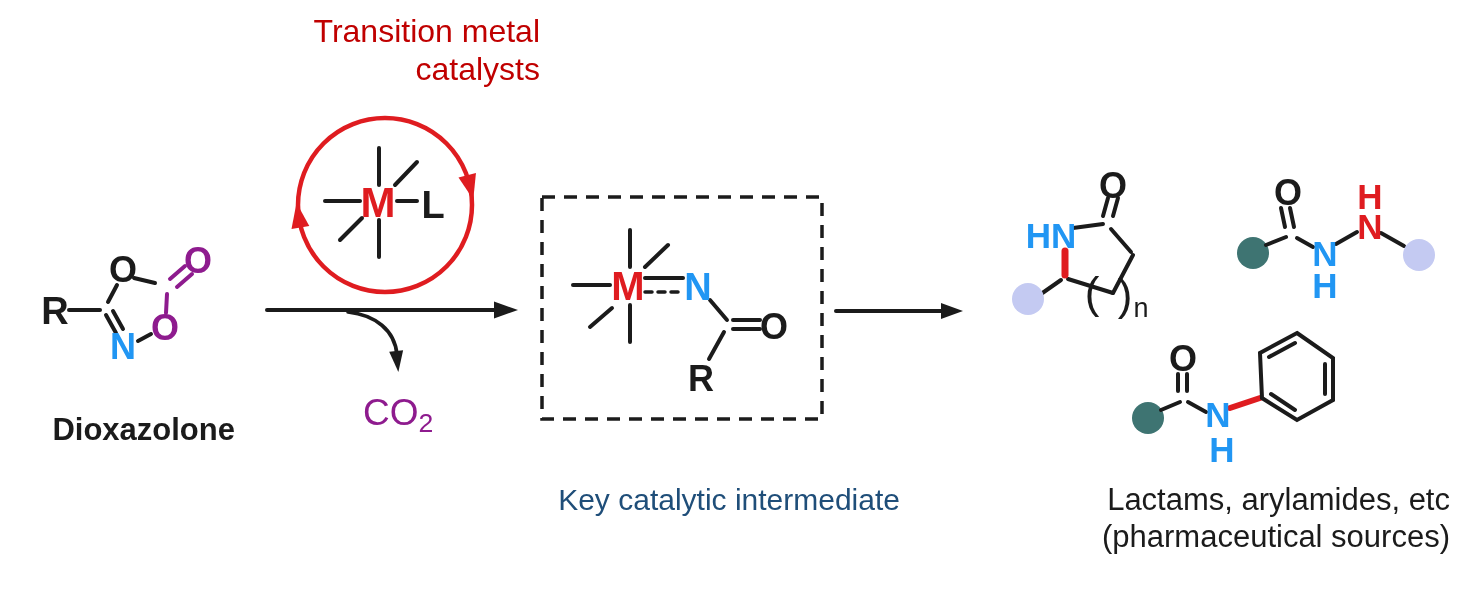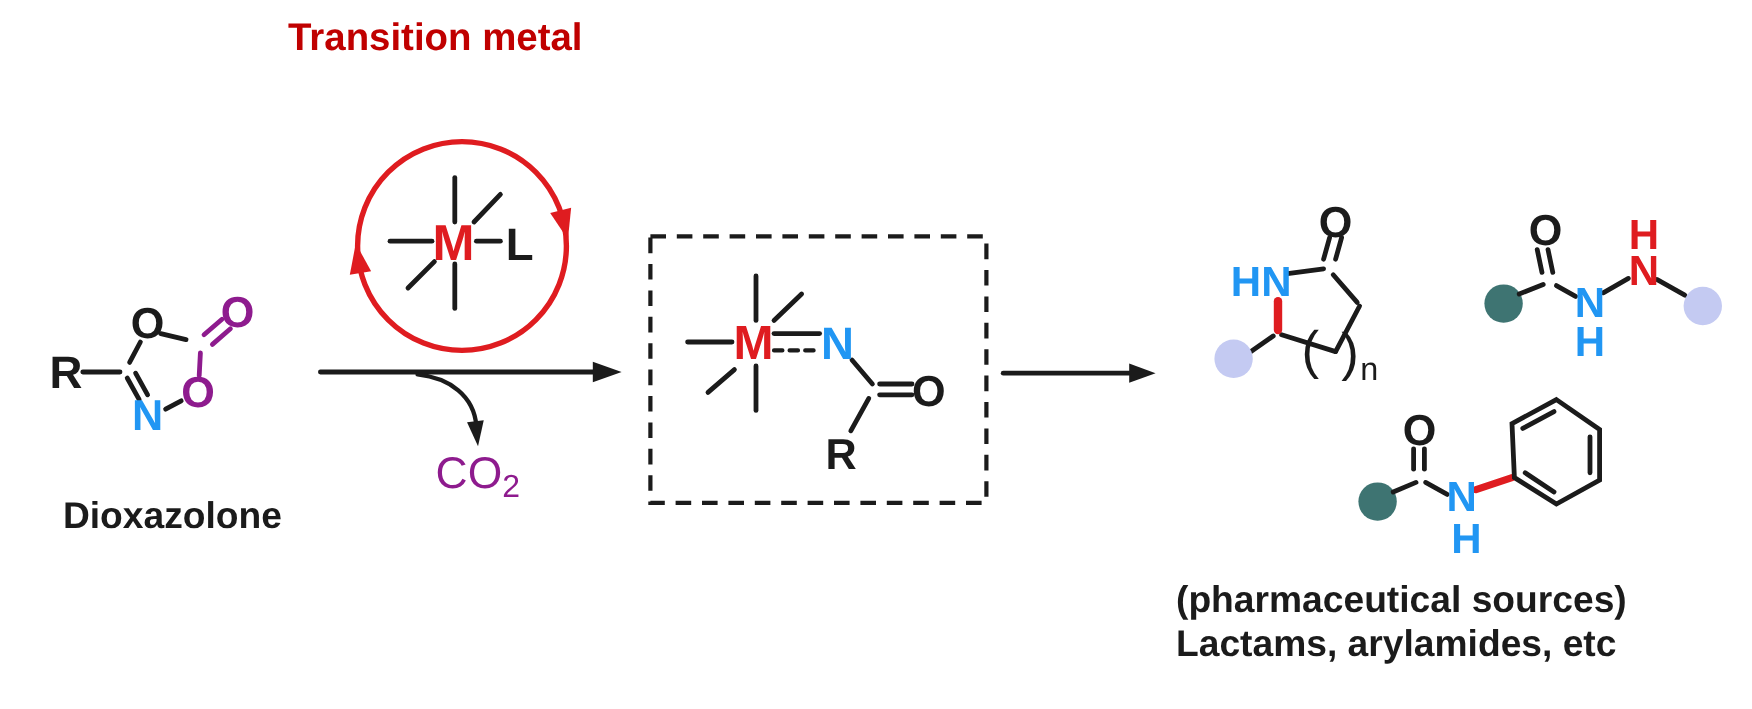--- a/index.html
+++ b/index.html
@@ -4,21 +4,21 @@
 <style>
   :root{
     --black:#1b1b1b; --red-text:#c00000; --red-structure:#df1c20;
     --blue:#2196f3; --purple:#8e1b8e; --navy:#1f4e79;
     --teal-ball:#3e7472; --lavender-ball:#c4caf2; --background:#ffffff;
   }
   html,body{margin:0;padding:0;background:#fff;}
   .canvas{position:relative;width:1460px;height:591px;background:var(--background);
           font-family:"Liberation Sans",sans-serif;overflow:hidden;}
   .abs{position:absolute;}
-  .caption{font-weight:bold;text-align:left;line-height:1.2;}
+  .caption{font-weight:normal;text-align:right;line-height:1.2;}
   .red-title{color:var(--red-text);font-size:32px;}
   .navy-cap{color:var(--navy);font-size:30px;}
   .black-cap{color:var(--black);font-size:31px;}
   .struct-label{color:var(--black);font-size:31px;font-weight:bold;text-align:center;}
   .co2{color:var(--purple);font-size:37px;font-weight:500;}
   .co2 sub{font-size:0.72em;vertical-align:-0.28em;}
   svg{display:block;}
   svg text{font-family:"Liberation Sans",sans-serif;}
   .atom{font-weight:600;}
   .bd{stroke:var(--black);stroke-width:4;fill:none;stroke-linecap:round;}
@@ -36,20 +36,21 @@
   .ball-lav{fill:var(--lavender-ball);}
   .dashbox{stroke:var(--black);stroke-width:3.5;fill:none;stroke-dasharray:13 9;}
 </style>
 </head>
 <body>
 
 <div class="canvas">
 
   <div class="abs caption red-title" style="left:240px;top:12px;width:300px;">
     <div>Transition metal</div>
+    <div>catalysts</div>
   </div>
 
   <svg class="abs" style="left:290px;top:108px;" width="195" height="200" viewBox="0 0 195 200">
     <circle class="cyc" cx="95" cy="97" r="87"></circle>
     <path class="arrhead-red" transform="translate(179.4,76) rotate(76)" d="M 16 0 L -9 9 L -9 -9 Z"></path>
     <path class="arrhead-red" transform="translate(9,110.6) rotate(-99)" d="M 16 0 L -9 9 L -9 -9 Z"></path>
     <g>
       <line class="bd" x1="89" y1="40" x2="89" y2="77"></line>
       <line class="bd" x1="105" y1="77" x2="127" y2="54"></line>
       <line class="bd" x1="35" y1="93" x2="70" y2="93"></line>
@@ -78,21 +79,21 @@
     <text class="atom t-blue" x="103" y="106" font-size="36" text-anchor="middle" dominant-baseline="central">N</text>
   </svg>
   <div class="abs struct-label" style="left:20px;top:412px;width:215px;text-align:right;">Dioxazolone</div>
 
   <svg class="abs" style="left:260px;top:295px;" width="270" height="100" viewBox="0 0 270 100">
     <line class="bd" x1="7" y1="15" x2="238" y2="15"></line>
     <polygon class="arrhead" points="258,15 234,6.5 234,23.5"></polygon>
     <path class="bd" style="stroke-width:3.6" d="M 88 17 C 115 20 135 35 137 60"></path>
     <path class="arrhead" transform="translate(137,64) rotate(84)" d="M 13 0 L -8 7 L -8 -7 Z"></path>
   </svg>
-  <div class="abs co2" style="left:363px;top:374px;">
+  <div class="abs co2" style="left:363px;top:392px;">
     <span>CO</span><sub>2</sub>
   </div>
 
   <svg class="abs" style="left:538px;top:192px;" width="290" height="232" viewBox="0 0 290 232">
     <rect class="dashbox" x="4" y="5" width="280" height="222"></rect>
     <line class="bd" x1="92" y1="38" x2="92" y2="75"></line>
     <line class="bd" x1="107" y1="75" x2="130" y2="53"></line>
     <line class="bd" x1="35" y1="93" x2="72" y2="93"></line>
     <line class="bd" x1="52" y1="135" x2="74" y2="116"></line>
     <line class="bd" x1="92" y1="113" x2="92" y2="150"></line>
@@ -101,20 +102,21 @@
     <line class="bd" x1="172" y1="108" x2="189" y2="128"></line>
     <line class="bd" x1="195" y1="128" x2="222" y2="128"></line>
     <line class="bd" x1="195" y1="137" x2="222" y2="137"></line>
     <line class="bd" x1="186" y1="140" x2="171" y2="167"></line>
     <text class="atom t-red" x="90" y="94" font-size="40" font-weight="bold" text-anchor="middle" dominant-baseline="central">M</text>
     <text class="atom t-blue" x="160" y="95" font-size="38" text-anchor="middle" dominant-baseline="central">N</text>
     <text class="atom t-black" x="236" y="134" font-size="36" text-anchor="middle" dominant-baseline="central">O</text>
     <text class="atom t-black" x="163" y="186" font-size="36" text-anchor="middle" dominant-baseline="central">R</text>
   </svg>
   <div class="abs caption navy-cap" style="left:440px;top:482px;width:460px;">
+    <div>Key catalytic intermediate</div>
   </div>
 
   <svg class="abs" style="left:832px;top:298px;" width="140" height="26" viewBox="0 0 140 26">
     <line class="bd" x1="4" y1="13" x2="112" y2="13"></line>
     <polygon class="arrhead" points="131,13 109,5 109,21"></polygon>
   </svg>
 
   <svg class="abs" style="left:1003px;top:158px;" width="165" height="165" viewBox="0 0 165 165">
     <line class="bd" x1="70" y1="70" x2="100" y2="66"></line>
     <line class="bd" x1="100" y1="58" x2="105" y2="40"></line>
@@ -158,17 +160,17 @@
     <path class="bd" d="M 174 5 L 210 30 L 210 72 L 174 92 L 139 70 L 137 25 Z"></path>
     <line class="bd" x1="146" y1="29" x2="172" y2="15"></line>
     <line class="bd" x1="202" y1="36" x2="202" y2="66"></line>
     <line class="bd" x1="148" y1="66" x2="172" y2="82"></line>
     <text class="atom t-black" x="60" y="30" font-size="36" text-anchor="middle" dominant-baseline="central">O</text>
     <text class="atom t-blue" x="95" y="86" font-size="35" text-anchor="middle" dominant-baseline="central">N</text>
     <text class="atom t-blue" x="99" y="121" font-size="35" text-anchor="middle" dominant-baseline="central">H</text>
   </svg>
 
   <div class="abs caption black-cap" style="left:980px;top:481px;width:470px;">
+    <div>Lactams, arylamides, etc</div>
     <div>(pharmaceutical sources)</div>
-    <div>Lactams, arylamides, etc</div>
   </div>
 
 </div>
 
 </body></html>

